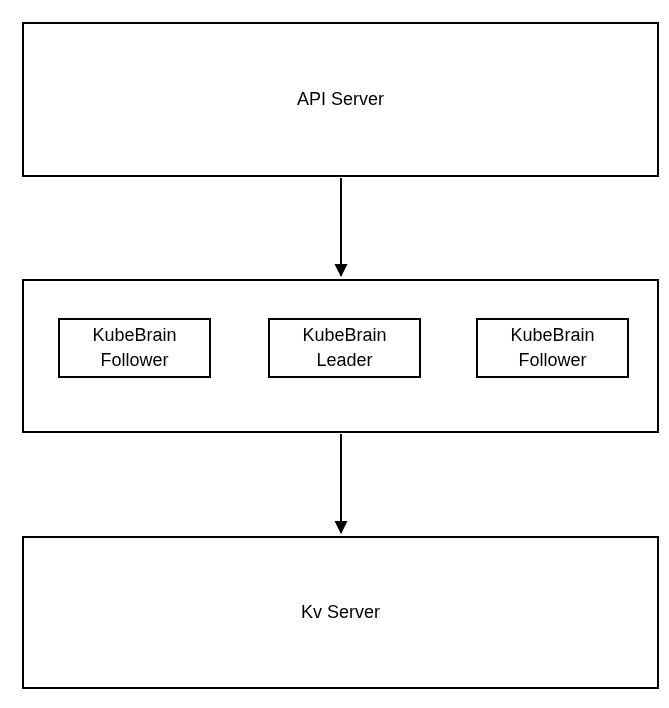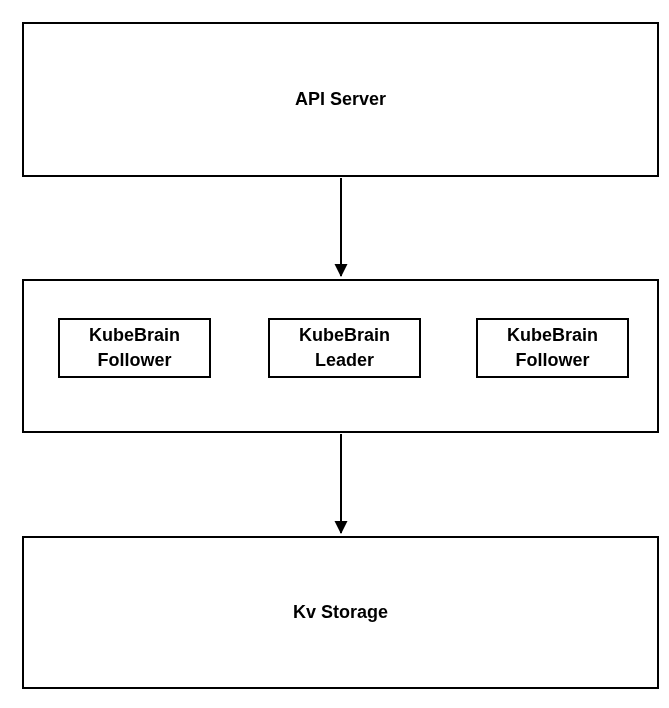--- a/index.html
+++ b/index.html
@@ -24,21 +24,20 @@
     pointer-events: none;
   }
   .box {
     position: absolute;
     background: #ffffff;
     border: 2px solid #000000;
     box-sizing: border-box;
     display: flex;
     align-items: center;
     justify-content: center;
-    font-weight: bold;
   }
   .label {
     font-size: 18px;
     line-height: 1.4;
     color: #000000;
     text-align: center;
     white-space: pre-line;
   }
   .node-api     { left: 22px; top: 22px;  width: 637px; height: 155px; }
   .node-cluster { left: 22px; top: 279px; width: 637px; height: 154px; }
@@ -76,16 +75,16 @@
       <span class="label">KubeBrain
 Leader</span>
     </div>
     <div class="box node-inner inner-3">
       <span class="label">KubeBrain
 Follower</span>
     </div>
   </div>
 
   <div class="box node-storage">
-    <span class="label">Kv Storage</span>
+    <span class="label">Kv Server</span>
   </div>
 
 </div>
 
 </body></html>

